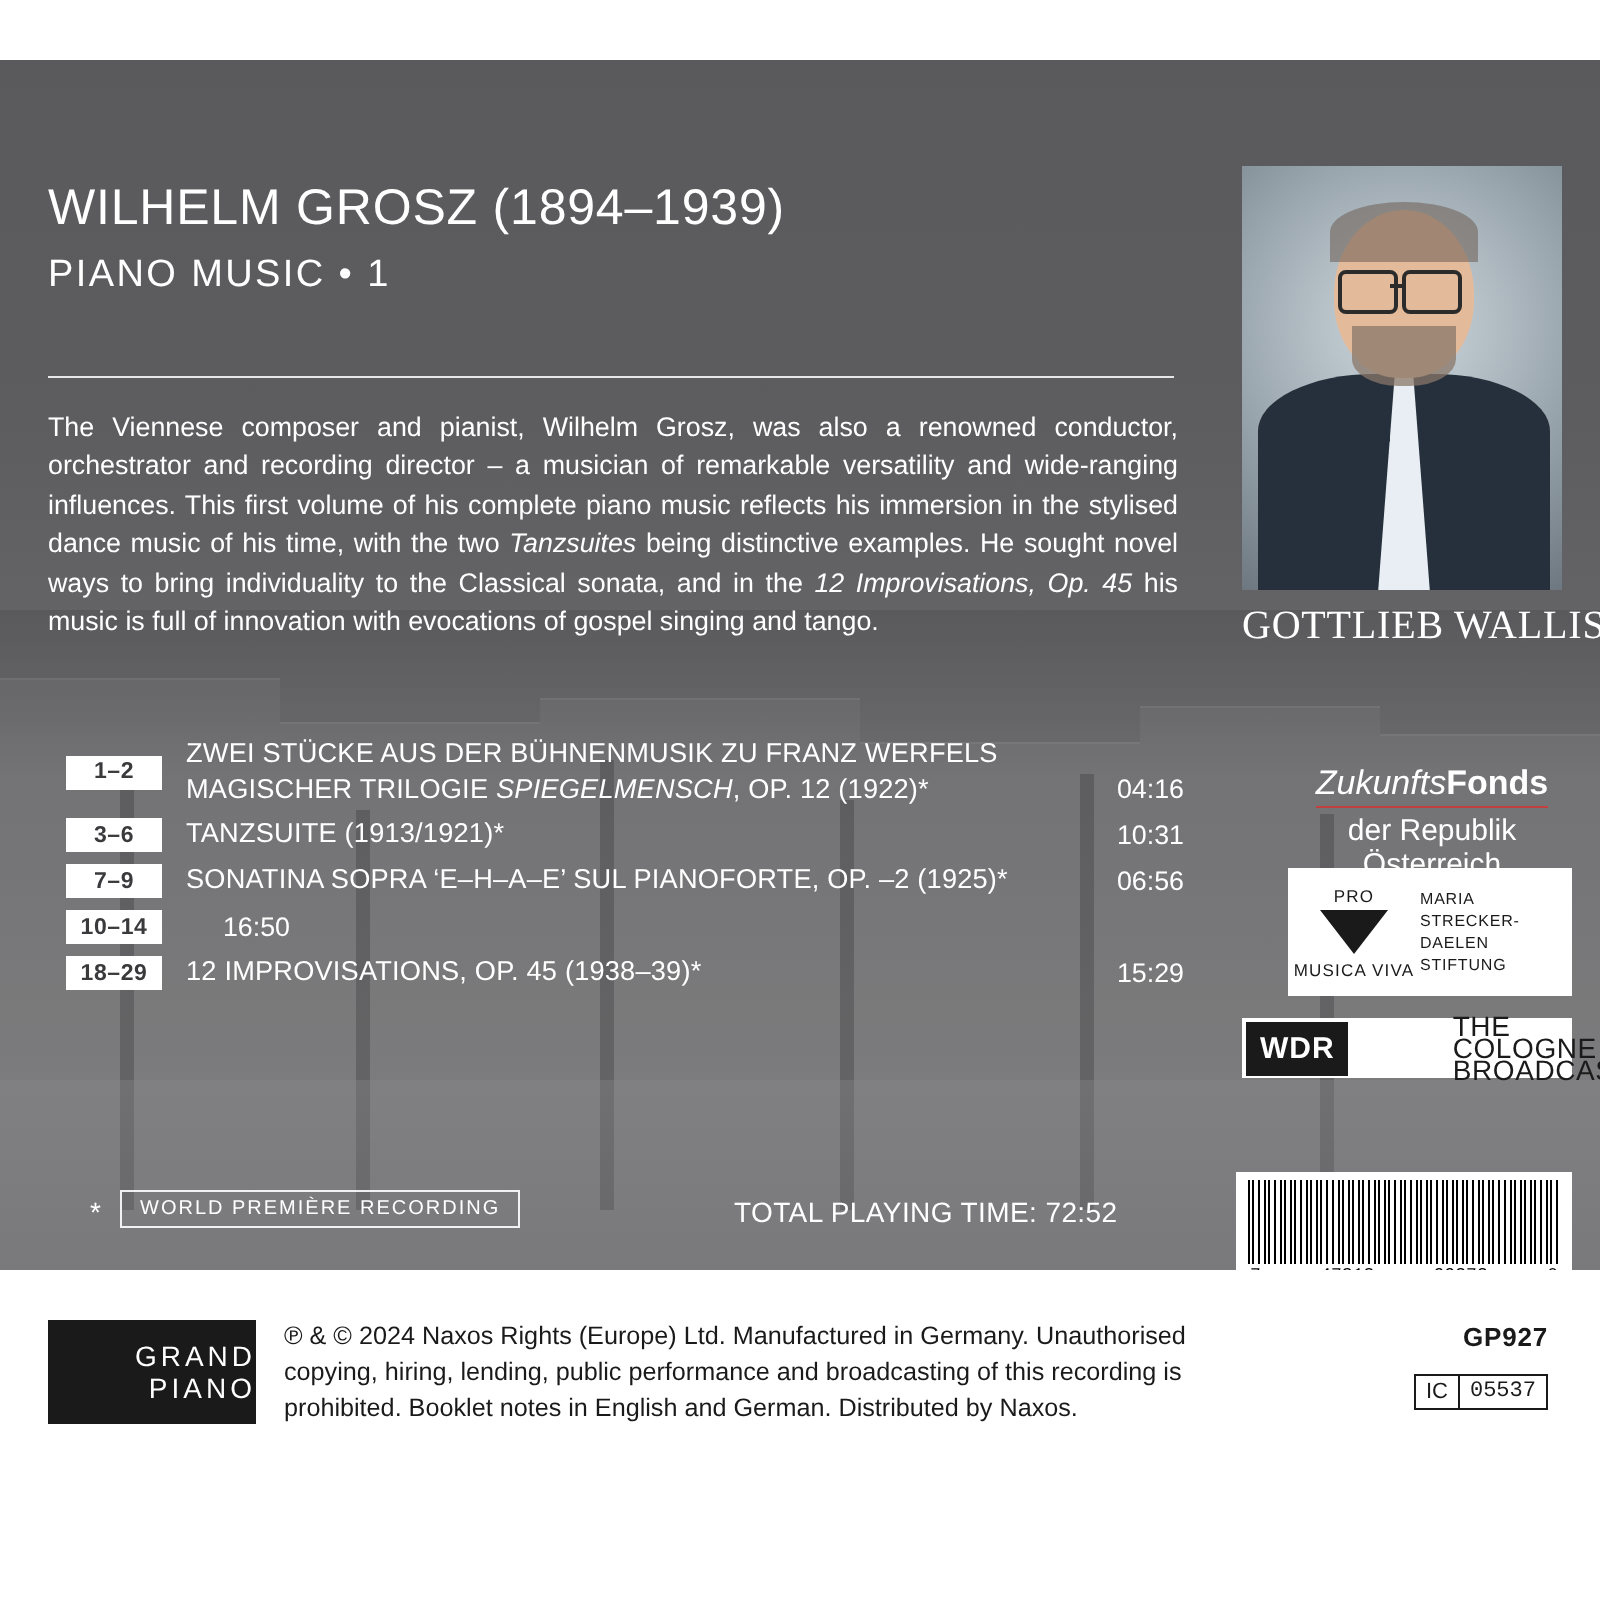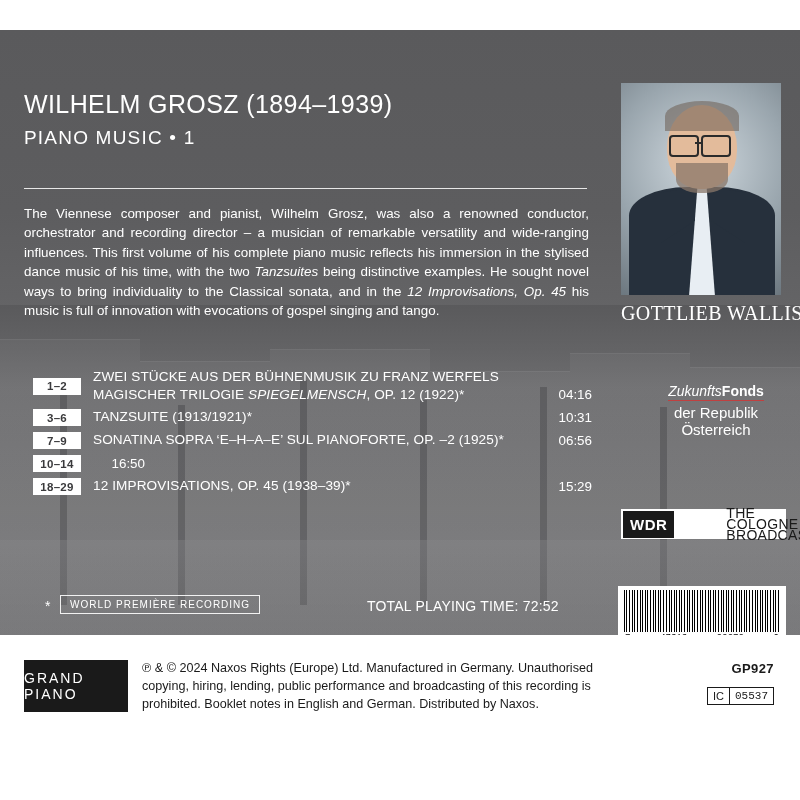--- a/index.html
+++ b/index.html
@@ -276,21 +276,21 @@
 
   .logo-zukunfts {
     position: absolute;
     left: 650px;
     top: 352px;
     width: 132px;
     text-align: center;
     color: #ffffff;
   }
   .logo-zukunfts .line1 {
-    font-size: 14px;
+    font-size: 17px;
     font-style: italic;
     border-bottom: 1px solid #c04040;
     padding-bottom: 1px;
     display: inline-block;
   }
   .logo-zukunfts .line1 b { font-style: normal; font-weight: bold; }
   .logo-zukunfts .line2 {
     font-size: 15px;
     margin-top: 3px;
   }
@@ -398,21 +398,21 @@
   .gp-logo {
     position: absolute;
     left: 24px;
     top: 25px;
     width: 104px;
     height: 52px;
     background: #1a1a1a;
     color: #ffffff;
     display: flex;
     flex-direction: column;
-    align-items: flex-start;
+    align-items: flex-end;
     justify-content: center;
   }
   .gp-logo .g1 { font-size: 14px; letter-spacing: 2px; }
   .gp-logo .g2 { font-size: 14px; letter-spacing: 2px; }
   .copy {
     position: absolute;
     left: 142px;
     top: 24px;
     width: 470px;
     font-size: 12.6px;
@@ -529,20 +529,28 @@
 
     <div class="artist">GOTTLIEB WALLISCH</div>
 
     <div class="logo-zukunfts">
       <div class="line1">
         <span>Zukunfts</span><b>Fonds</b>
       </div>
       <div class="line2">der Republik Österreich</div>
     </div>
 
+    <div class="logo-pro">
+      <div class="left">
+        <div>PRO</div>
+        <div class="tri"></div>
+        <div>MUSICA VIVA</div>
+      </div>
+      <div class="right">MARIA STRECKER-DAELEN STIFTUNG</div>
+    </div>
 
     <div class="logo-wdr">
       <div class="wdr-mark">WDR</div>
       <div class="wdr-dot"></div>
       <div class="wdr-text">
         <div>THE COLOGNE</div>
         <div>BROADCASTS</div>
       </div>
     </div>
 

